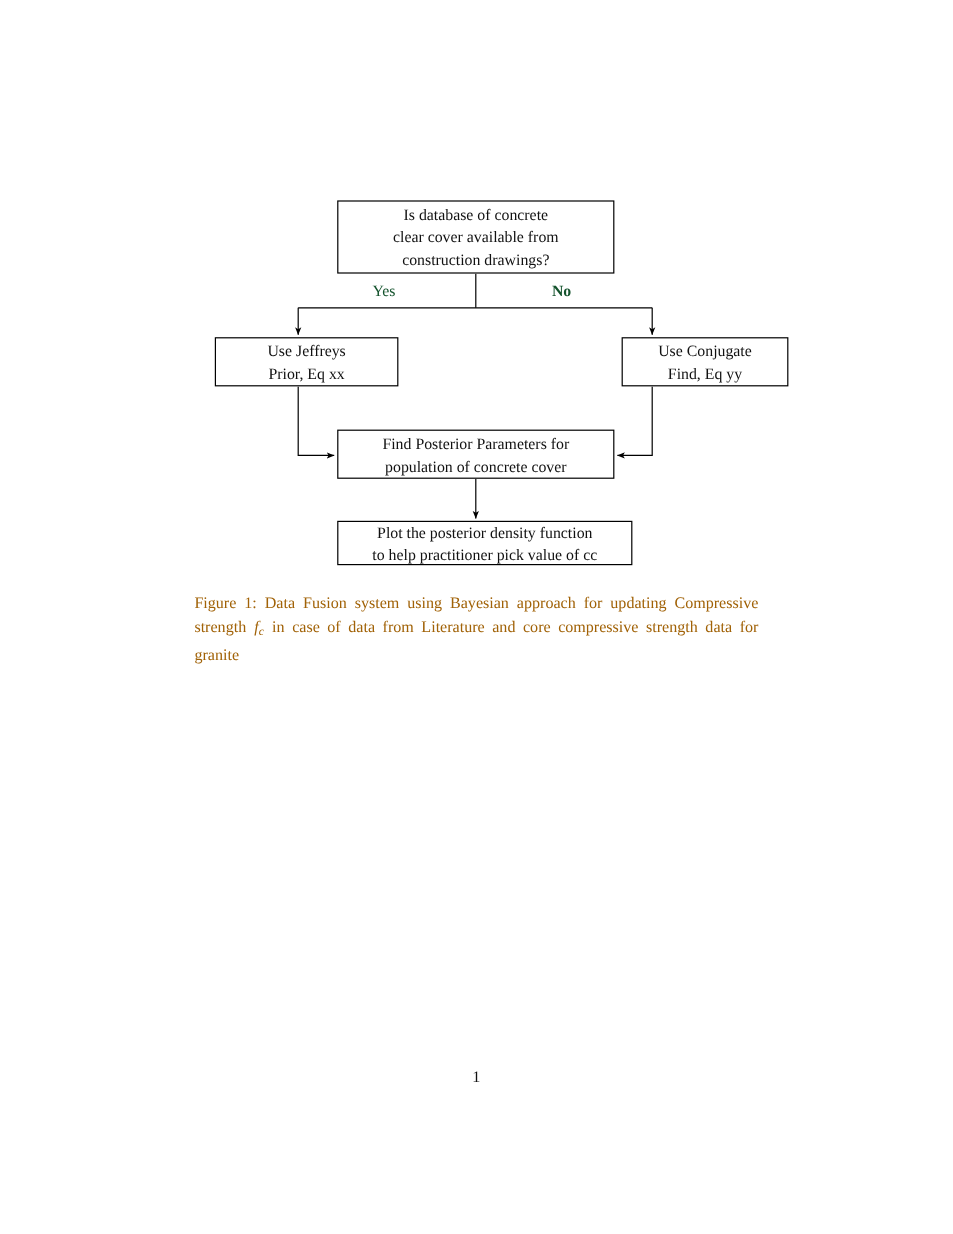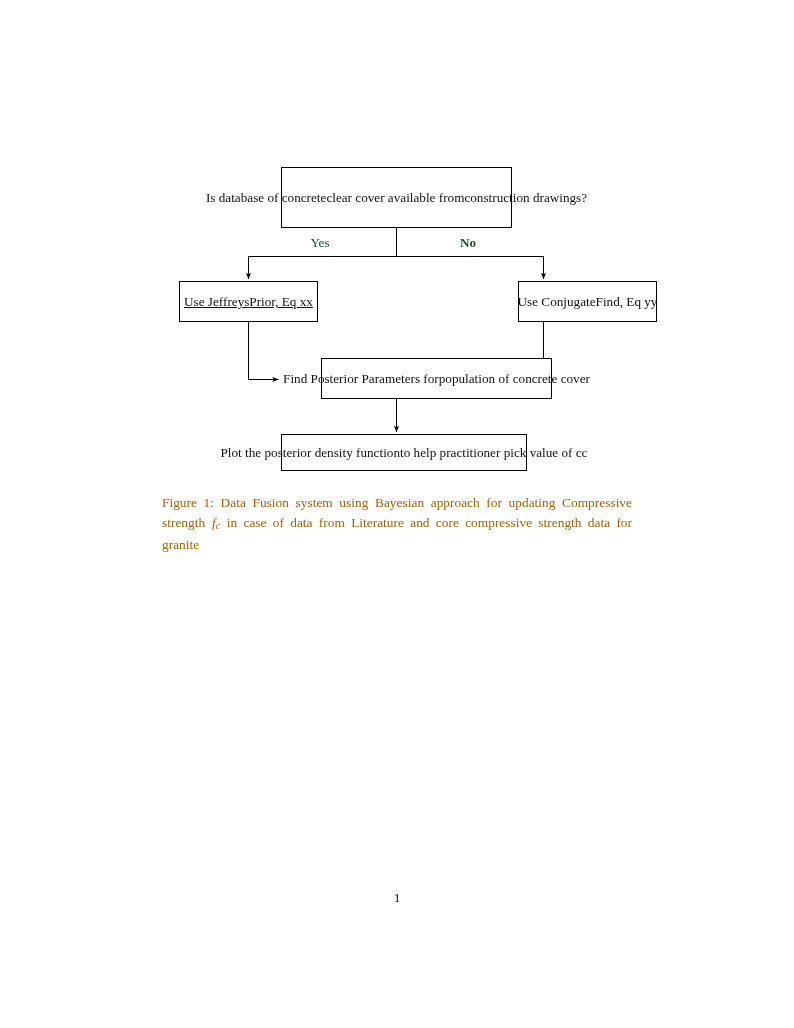--- a/index.html
+++ b/index.html
@@ -35,34 +35,34 @@
     width: 794px;
     height: 490px;
   }
 
   .node {
     position: absolute;
     box-sizing: border-box;
     border: 1px solid #000000;
     background: #ffffff;
     display: flex;
-    flex-direction: row;
+    flex-direction: column;
     align-items: center;
     justify-content: center;
     text-align: center;
     font-size: 13.2px;
     line-height: 19px;
     color: #111111;
   }
   .node .ln { display: block; white-space: nowrap; }
 
   #node-decision { left: 281px; top: 167px; width: 231px; height: 61px; }
-  #node-jeffreys  { left: 179px; top: 281px; width: 139px; height: 41px; text-decoration: underline; }
+  #node-jeffreys  { left: 179px; top: 281px; width: 153px; height: 41px; }
   #node-conjugate { left: 474px; top: 281px; width: 139px; height: 41px; margin-left: 44px; }
-  #node-posterior { left: 281px; top: 358px; width: 231px; height: 41px; margin-left: 40px; }
+  #node-posterior { left: 281px; top: 358px; width: 231px; height: 41px; }
   #node-plot      { left: 281px; top: 434px; width: 246px; height: 37px; }
 
   .edge-label {
     position: absolute;
     font-size: 13.2px;
     line-height: 16px;
     color: #14532d;
     white-space: nowrap;
     transform: translateX(-50%);
   }

